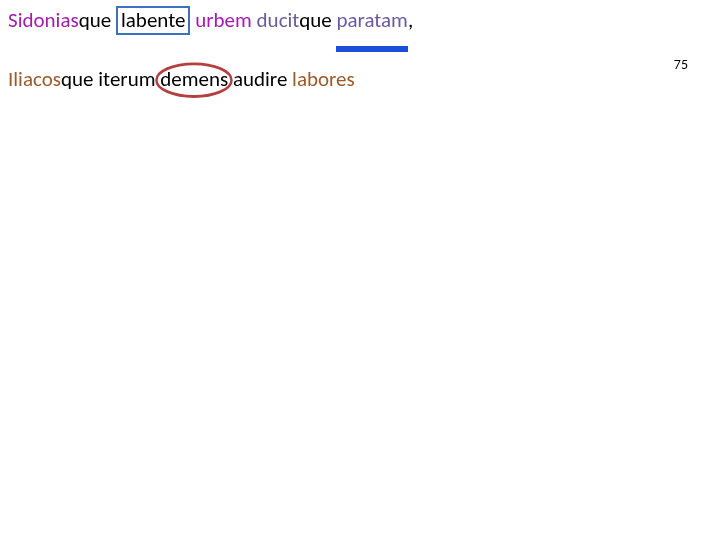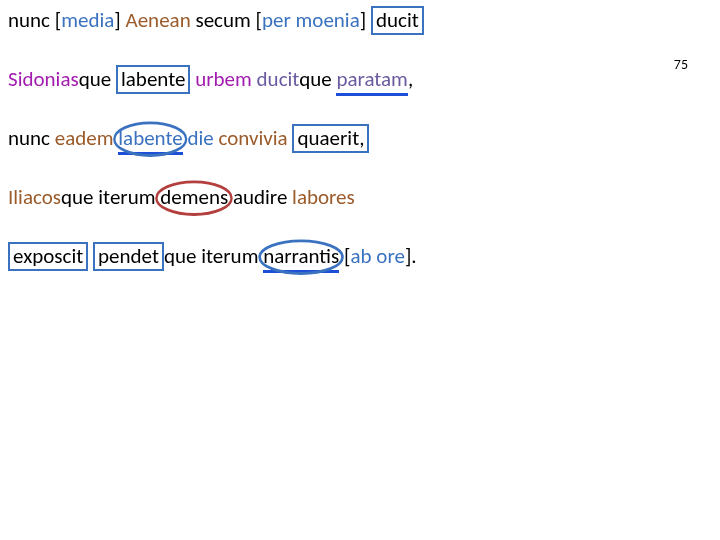--- a/index.html
+++ b/index.html
@@ -31,21 +31,21 @@
     right: 32px;
     top: 56px;
     font-size: 14px;
   }
 
   
   .blue { color: #3b72c0; }
   .brown { color: #9b5b2b; }
   .green { color: #a21caf; }
   .purple { color: #6b5aa0; }
-  .red-ul { border-bottom: 3px solid #1d4ed8; padding-bottom: 1px; }
+  .red-ul { border-bottom: 6px solid #1d4ed8; padding-bottom: 13px; }
 
   .box-blue {
     border: 2px solid #3b72c0;
     padding: 0 3px 1px 3px;
     display: inline-block;
     line-height: 1.15;
   }
 
   
   .oval-wrap {
@@ -63,40 +63,27 @@
     pointer-events: none;
   }
 </style>
 </head>
 <body>
 
 <div class="slide">
 
   <div class="linenum">75</div>
 
-  <div class="line">
-    <span>nunc [</span><span class="blue">media</span><span>] </span><span class="brown">Aenean</span><span> secum [</span><span class="blue">per moenia</span><span>] </span><span class="box-blue">ducit</span>
-  </div>
 
   <div class="line">
     <span class="green">Sidonias</span><span>que </span><span class="box-blue">labente</span><span> </span><span class="green">urbem</span><span> </span><span class="purple">ducit</span><span>que </span><span class="purple red-ul">paratam</span><span>,</span>
   </div>
 
 
-  <div class="line">
-    <span>nunc </span><span class="brown">eadem</span><span> </span><span class="oval-wrap"><span class="blue red-ul">labente</span><svg class="oval" viewBox="0 0 100 40" preserveAspectRatio="none">
-          <ellipse cx="50" cy="20" rx="47" ry="17" fill="none" stroke="#3b72c0" stroke-width="3"></ellipse>
-        </svg></span><span> </span><span class="blue">die</span><span> </span><span class="brown">convivia</span><span> </span><span class="box-blue">quaerit,</span>
-  </div>
 
   <div class="line">
     <span class="brown">Iliacos</span><span>que iterum </span><span class="oval-wrap"><span>demens</span><svg class="oval" viewBox="0 0 100 40" preserveAspectRatio="none">
           <ellipse cx="50" cy="20" rx="47" ry="17" fill="none" stroke="#b33f3f" stroke-width="3"></ellipse>
         </svg></span><span> audire </span><span class="brown">labores</span>
   </div>
 
-  <div class="line">
-    <span class="box-blue">exposcit</span><span> </span><span class="box-blue">pendet</span><span>que iterum </span><span class="oval-wrap"><span class="red-ul">narrantis</span><svg class="oval" viewBox="0 0 100 40" preserveAspectRatio="none">
-          <ellipse cx="50" cy="20" rx="47" ry="17" fill="none" stroke="#3b72c0" stroke-width="3"></ellipse>
-        </svg></span><span> [</span><span class="blue">ab ore</span><span>].</span>
-  </div>
 
 </div>
 
 </body></html>

